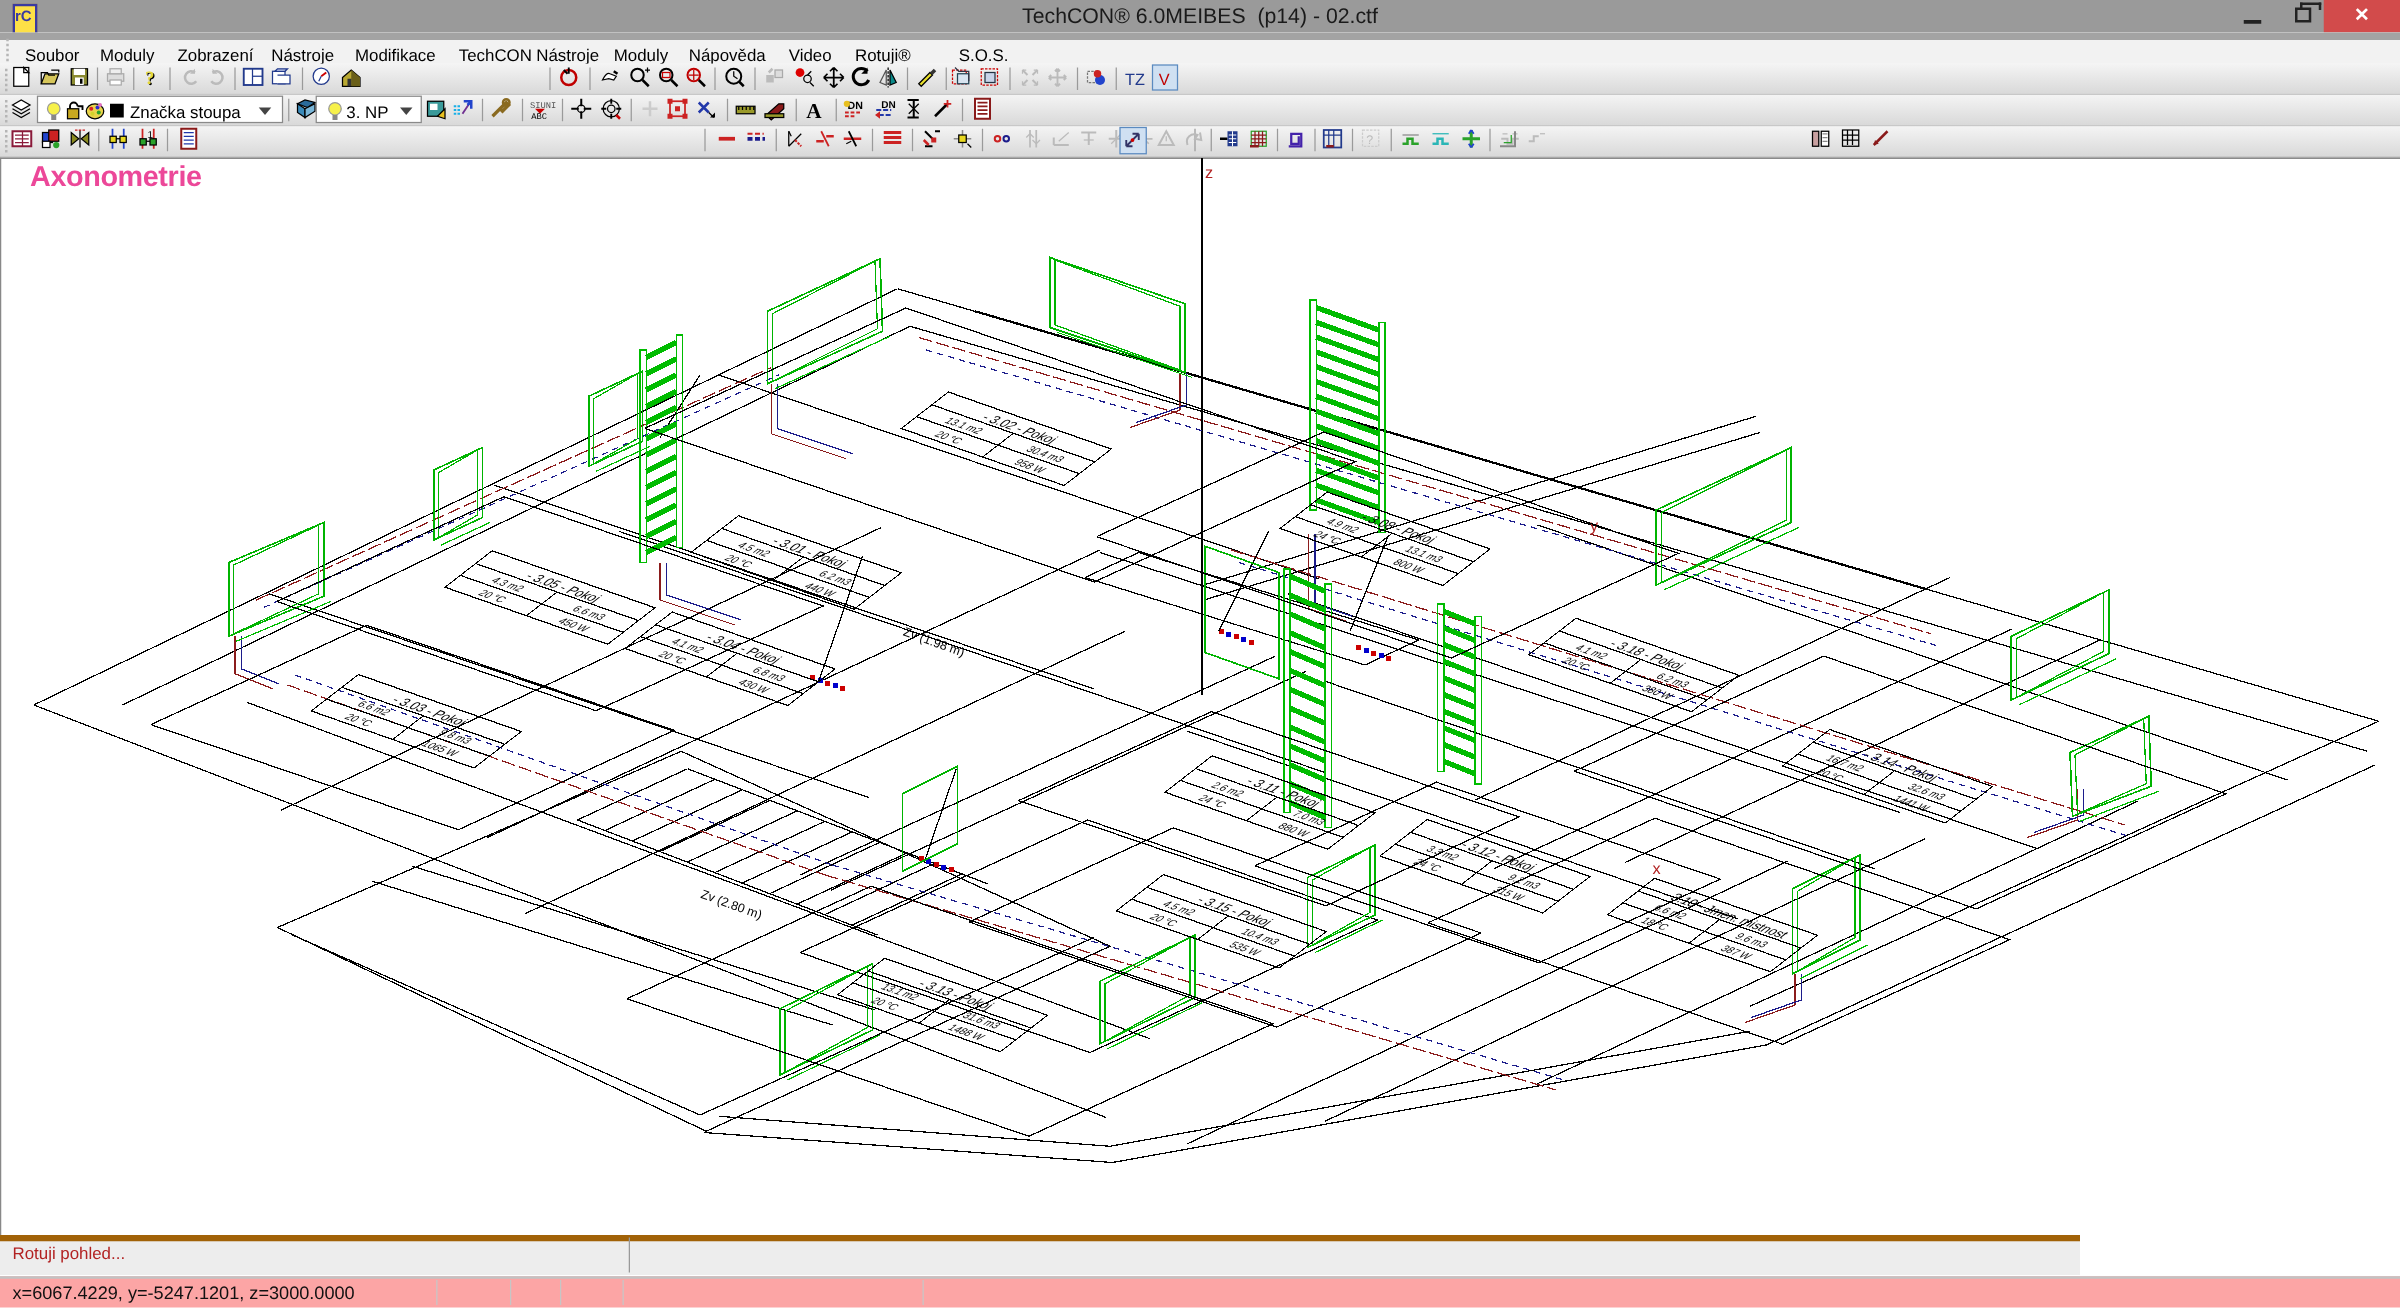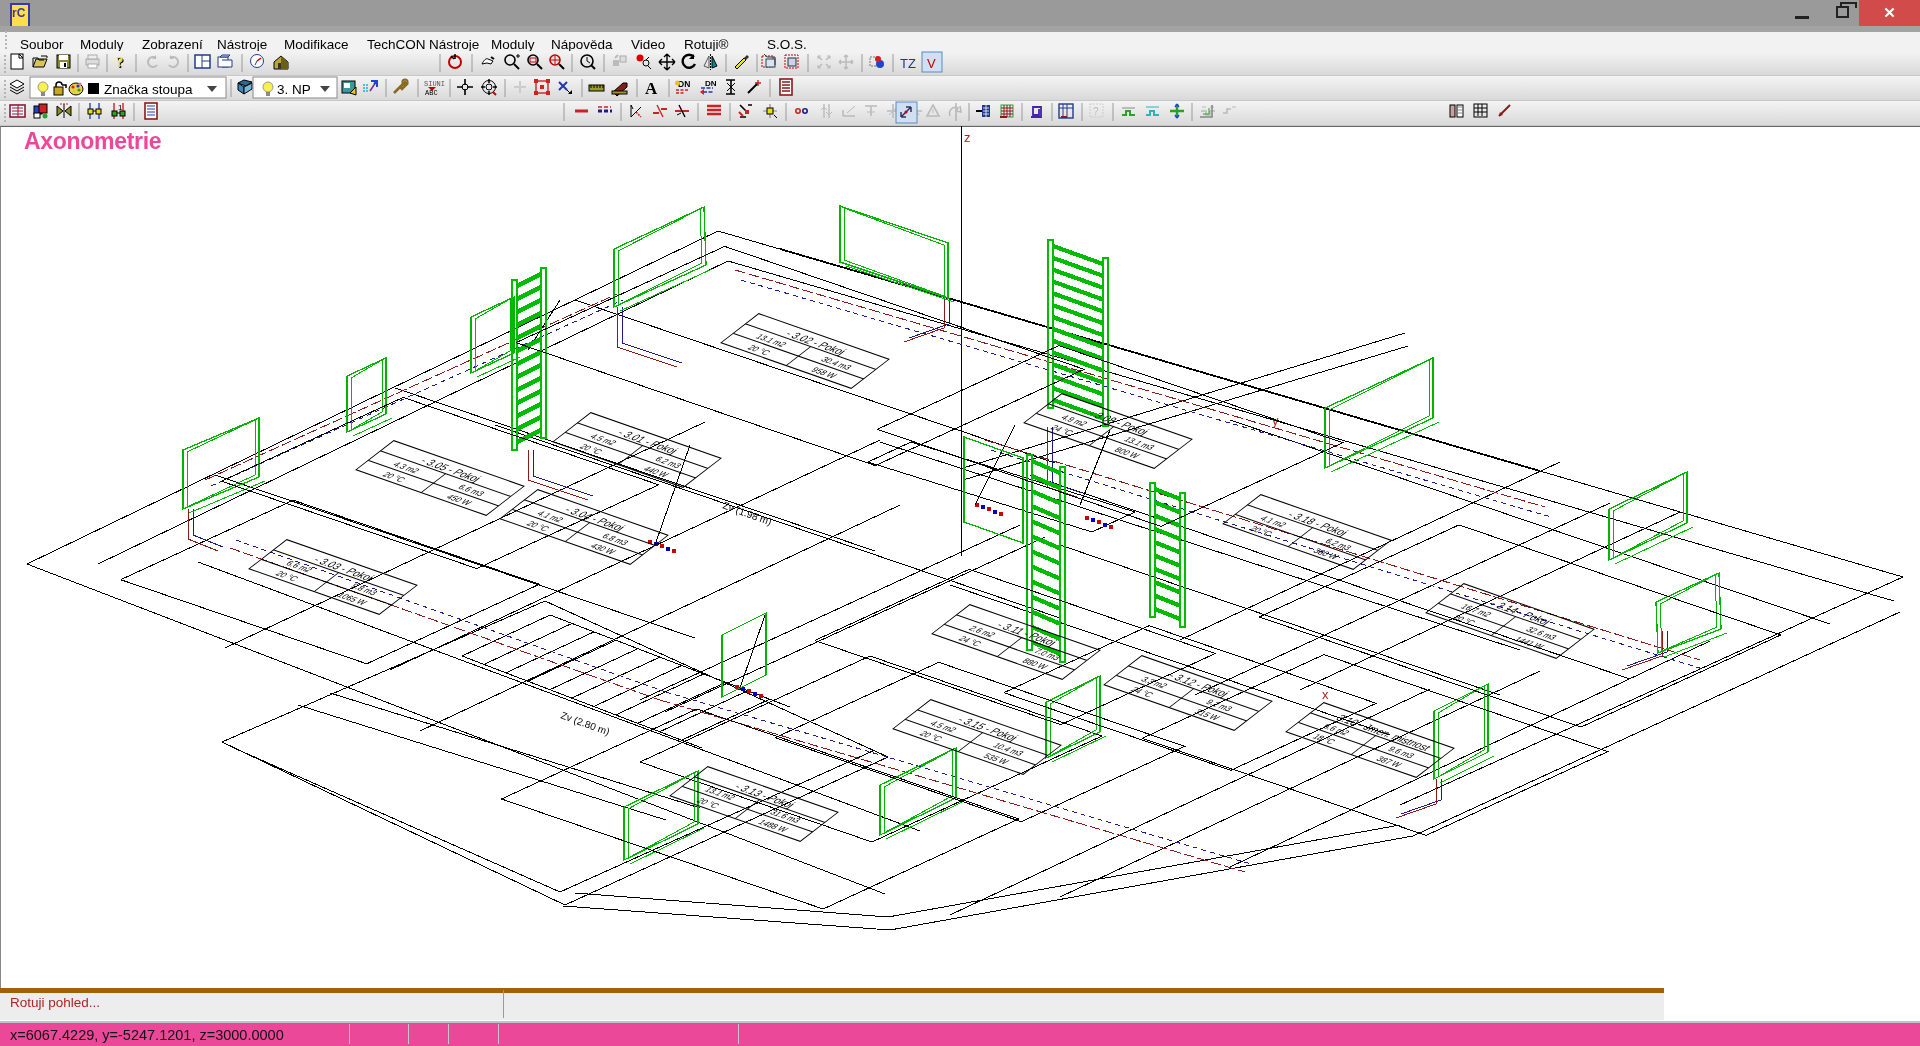--- a/index.html
+++ b/index.html
@@ -12,27 +12,28 @@
 #btn-close{position:absolute;left:1859px;top:0;width:61px;height:26px;background:#d24b4b;color:#fff;text-align:center;font-size:15px;line-height:26px;font-weight:bold}
 #menubar{position:absolute;left:0;top:26px;width:1920px;height:25px;background:#f2f2f2;border-top:6px solid #a3a3a3}
 #menubar span{position:absolute;top:5px;font-size:13.5px;color:#000}
 #toolbars{position:absolute;left:0;top:51px;width:1920px;height:75px;background:linear-gradient(#f2f2f2,#d8d8d8 48%,#d0d0d0)}
 .trow{position:absolute;left:0;width:1920px;height:25px;border-bottom:1px solid #c8c8c8;background:linear-gradient(#f4f4f4,#d9d9d9)}
 #canvas{position:absolute;left:0;top:126px;width:1920px;height:862px;background:#fff;border-top:1px solid #666;border-left:1px solid #888}
 #axlabel{position:absolute;left:24px;top:128px;font-size:23px;font-weight:bold;color:#ec4899;letter-spacing:-0.3px}
 #cmdbar{position:absolute;left:0;top:988px;width:1664px;height:32px;background:#ededed;border-top:5px solid #a16207}
 #cmdbar .red{position:absolute;left:10px;top:2px;font-size:13.5px;color:#b22222}
 #cmddiv{position:absolute;left:503px;top:990px;width:1px;height:28px;background:#999}
-#statbar{position:absolute;left:0;top:1021px;width:1920px;height:25px;background:#ec4899;border-top:2px solid #c2c2c2}
+#statbar{position:absolute;left:0;top:1021px;width:1920px;height:25px;background:#fca5a5;border-top:2px solid #c2c2c2}
 #statbar .txt{position:absolute;left:10px;top:4px;font-size:14.5px;color:#111}
 .sdiv{position:absolute;top:1024px;width:1px;height:20px;background:#c6c6c6}
 </style></head>
 <body>
 <div id="titlebar">
     <div id="appicon">rC</div>
+    <div class="title">TechCON® 6.0MEIBES&nbsp; (p14) - 02.ctf</div>
     <div id="btn-min"></div>
     <div id="btn-max"></div>
     <div id="btn-close">✕</div>
   </div>
 <div id="menubar">
 <span style="left:20px">Soubor</span>
     <span style="left:80px">Moduly</span>
     <span style="left:142px">Zobrazení</span>
     <span style="left:217px">Nástroje</span>
     <span style="left:284px">Modifikace</span>

